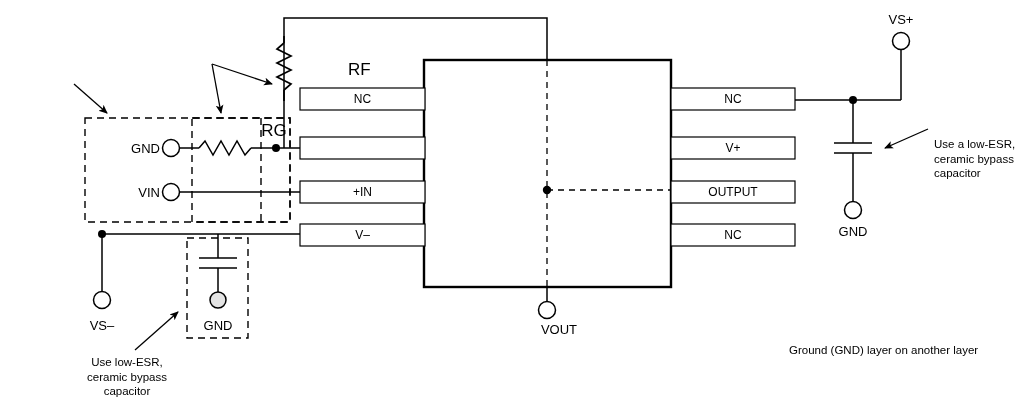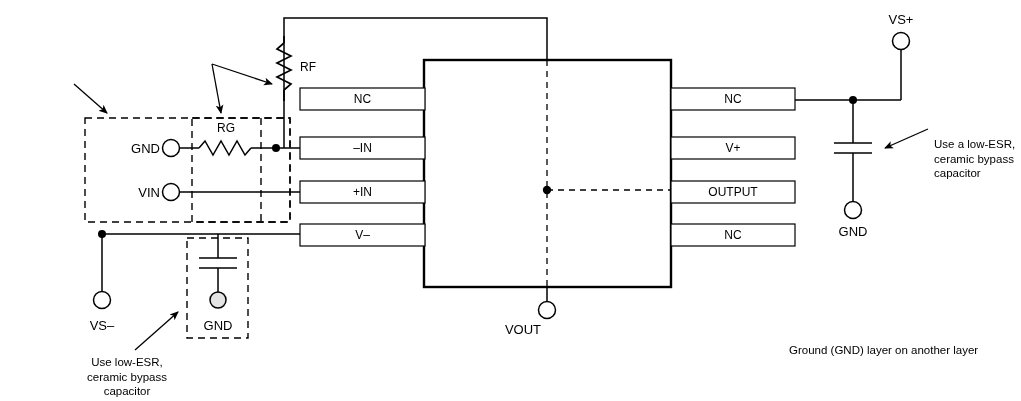--- a/index.html
+++ b/index.html
@@ -28,23 +28,24 @@
     line-height:20px;
   }
   .termlabel{
     position:absolute;
     font-size:13px;
     color:#000;
     text-align:center;
   }
   .complabel{
     position:absolute;
-    font-size:12px;
+    font-size:17px;
     color:#000;
     text-align:center;
+    margin-left:48px;
   }
 </style>
 </head>
 <body>
 
 <div id="root">
 
   <svg id="diagram" viewBox="0 0 1021 401">
     <defs>
       <marker id="arrowhead" markerWidth="9" markerHeight="9" refX="8" refY="4.5" orient="auto" markerUnits="userSpaceOnUse">
@@ -145,37 +146,36 @@
     <line x1="212" y1="64" x2="272" y2="84" stroke="#000000" stroke-width="1.3" marker-end="url(#arrowhead)"></line>
 
     <line x1="212" y1="64" x2="221" y2="113" stroke="#000000" stroke-width="1.3" marker-end="url(#arrowhead)"></line>
 
     <line x1="928" y1="129" x2="885" y2="148" stroke="#000000" stroke-width="1.3" marker-end="url(#arrowhead)"></line>
 
     <line x1="135" y1="350" x2="178" y2="312" stroke="#000000" stroke-width="1.3" marker-end="url(#arrowhead)"></line>
   </svg>
 
   <div class="pinlabel" style="left:300px;top:89px;width:125px;">NC</div>
-  <div class="pinlabel" style="left:300px;top:138px;width:125px;">–IN</div>
   <div class="pinlabel" style="left:300px;top:182px;width:125px;">+IN</div>
   <div class="pinlabel" style="left:300px;top:225px;width:125px;">V–</div>
 
   <div class="pinlabel" style="left:671px;top:89px;width:124px;">NC</div>
   <div class="pinlabel" style="left:671px;top:138px;width:124px;">V+</div>
   <div class="pinlabel" style="left:671px;top:182px;width:124px;">OUTPUT</div>
   <div class="pinlabel" style="left:671px;top:225px;width:124px;">NC</div>
 
   <div class="complabel" style="left:300px;top:60px;width:40px;text-align:left;">RF</div>
   <div class="complabel" style="left:196px;top:121px;width:60px;">RG</div>
 
   <div class="termlabel" style="left:110px;top:141px;width:50px;text-align:right;">GND</div>
   <div class="termlabel" style="left:110px;top:185px;width:50px;text-align:right;">VIN</div>
   <div class="termlabel" style="left:72px;top:318px;width:60px;">VS–</div>
   <div class="termlabel" style="left:188px;top:318px;width:60px;">GND</div>
-  <div class="termlabel" style="left:493px;top:322px;width:60px;">VOUT</div>
+  <div class="termlabel" style="left:529px;top:322px;width:60px;">VOUT</div>
   <div class="termlabel" style="left:871px;top:12px;width:60px;">VS+</div>
   <div class="termlabel" style="left:823px;top:224px;width:60px;">GND</div>
 
   <div class="note left" style="left:934px;top:137px;width:90px;">Use a low-ESR,
 ceramic bypass
 capacitor</div>
   <div class="note center" style="left:72px;top:355px;width:110px;">Use low-ESR,
 ceramic bypass
 capacitor</div>
   <div class="note left" style="left:789px;top:343px;width:230px;">Ground (GND) layer on another layer</div>

